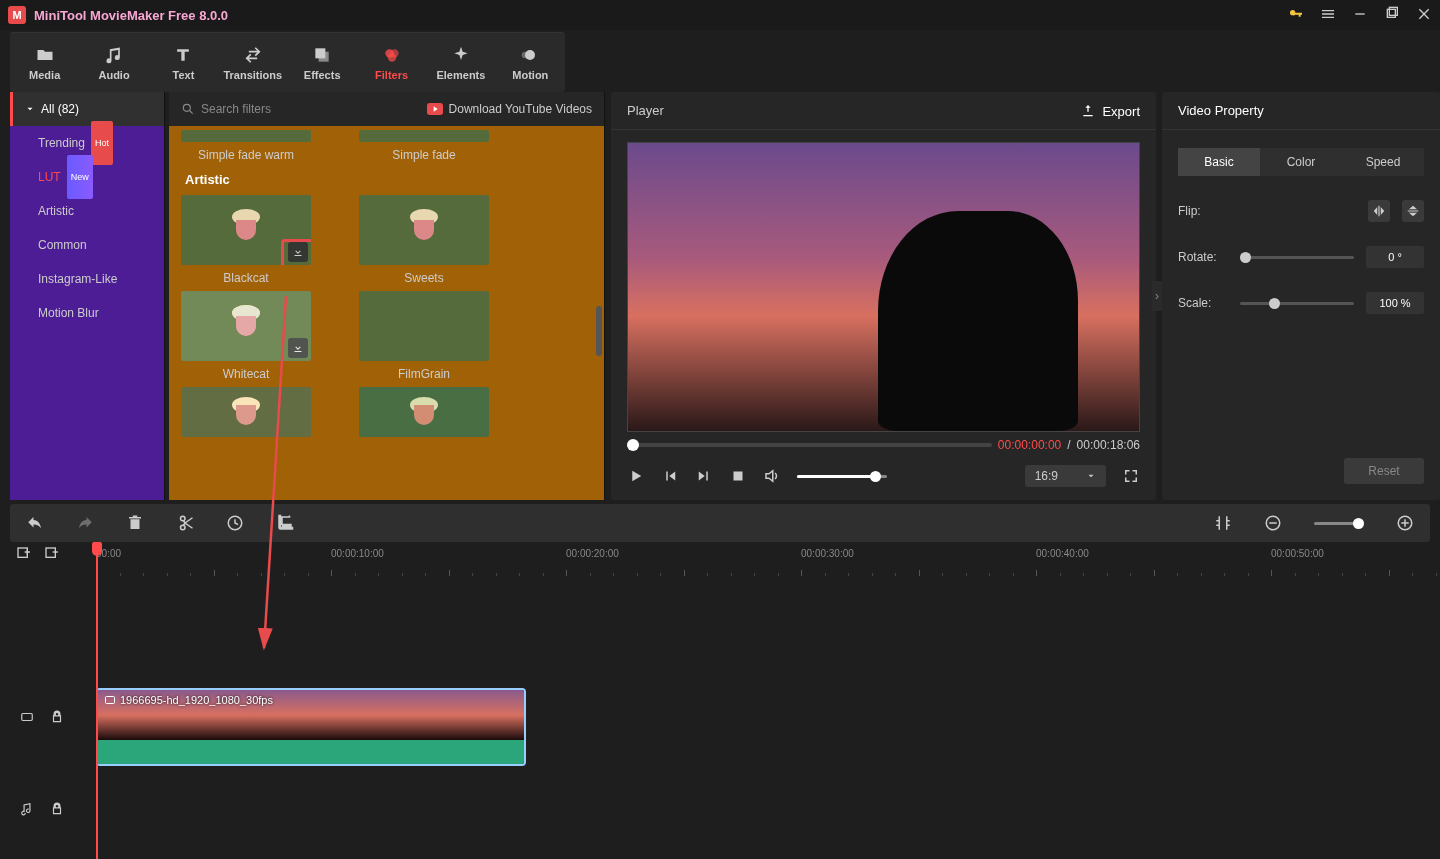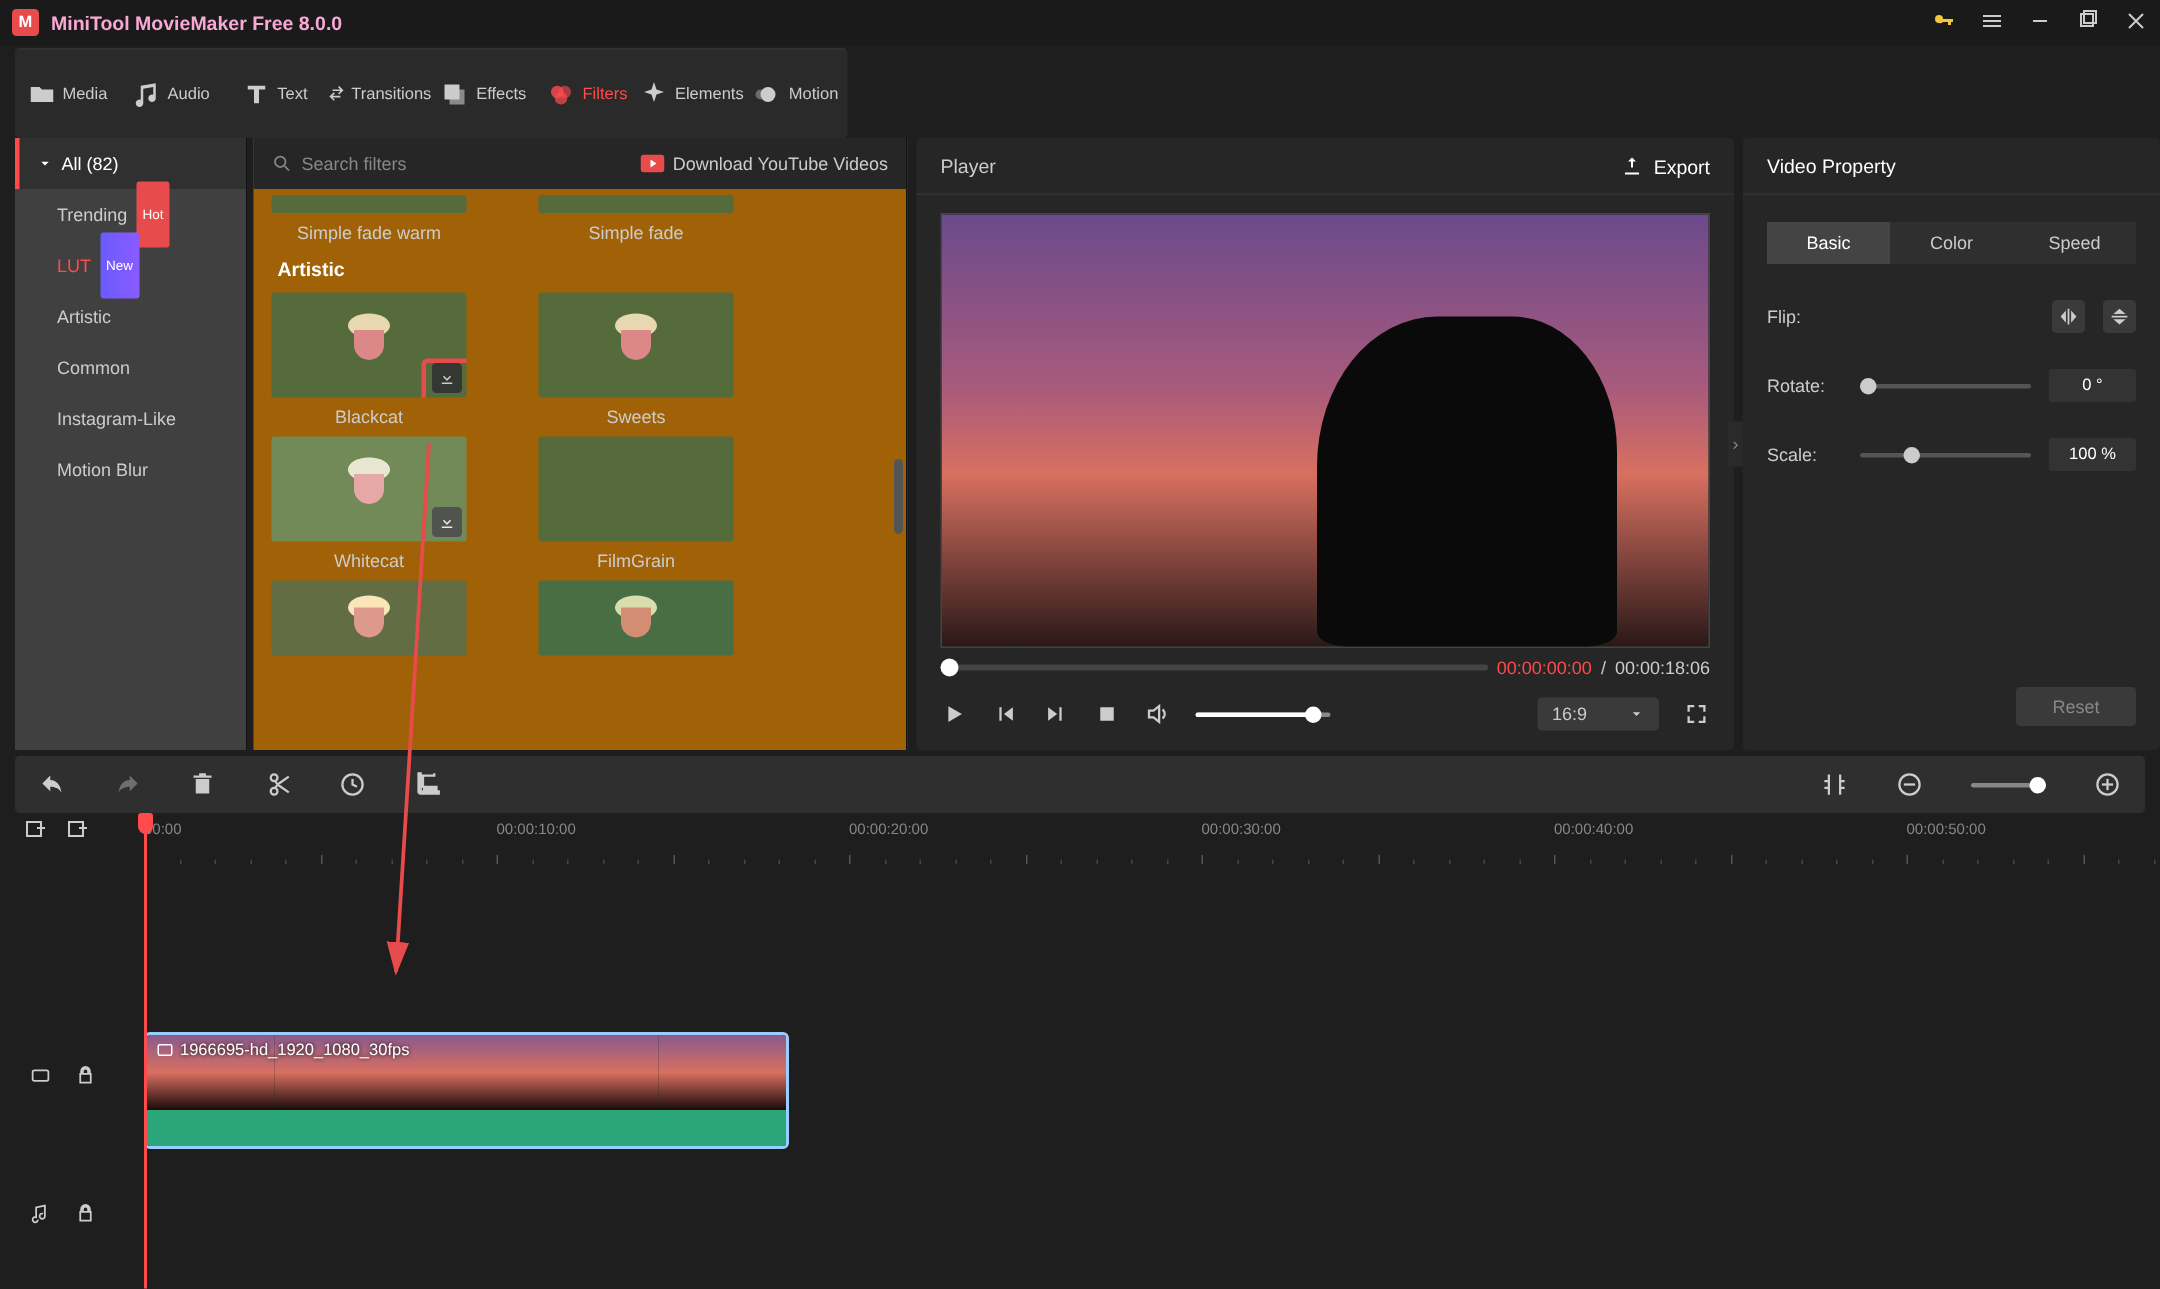--- a/index.html
+++ b/index.html
@@ -8,30 +8,30 @@
   
   .titlebar { height: 30px; background: #1a1a1a; display: flex; align-items: center; padding: 0 8px; }
   .titlebar .logo { width: 18px; height: 18px; background: #e84b4b; border-radius: 3px; margin-right: 8px; display: flex; align-items:center; justify-content:center; color:#fff; font-weight:bold; font-size:11px;}
   .titlebar .title { color: #f9a8d4; font-size: 13px; font-weight: 700; }
   .titlebar .winbtns { margin-left: auto; display: flex; gap: 16px; align-items: center; }
   .titlebar .winbtns svg { width: 16px; height: 16px; }
   .titlebar .key { color: #f5c542; }
 
   
   .toptabs { height: 60px; background: #2a2a2a; display: flex; align-items: center; border-top: 1px solid #333; margin: 2px 10px 0 10px; border-radius: 3px; width: 555px;}
-  .toptab { width: 70px; height: 56px; display: flex; flex-direction: row; align-items: center; justify-content: center; gap: 4px; color: #ccc; cursor: pointer; }
+  .toptab { width: 70px; height: 56px; display: flex; flex-direction: column; align-items: center; justify-content: center; gap: 4px; color: #ccc; cursor: pointer; font-weight: bold; }
   .toptab.active { color: #ff4b4b; }
   .toptab .ico { width: 20px; height: 20px; display: flex; align-items:center; justify-content:center; }
   .toptab span { font-size: 11px; }
 
   
   .mainrow { display: flex; height: 408px; }
 
   
-  .sidebar { width: 155px; background: #404040; border-right: 1px solid #111; margin-left: 10px; }
+  .sidebar { width: 155px; background: #4c1d95; border-right: 1px solid #111; margin-left: 10px; }
   .sidebar .all { height: 34px; display: flex; align-items: center; padding: 0 12px; background: #303030; color:#fff; font-size:12px; border-left: 3px solid #ff4b4b; gap:6px;}
   .sidebar .item { height: 34px; display: flex; align-items: center; padding: 0 12px 0 28px; color:#ccc; gap:6px; cursor:pointer;}
   .sidebar .item.active { color: #ff4b4b; }
   .badge { font-size: 9px; padding: 17px 4px; border-radius: 2px; color:#fff; }
   .badge.hot { background: #e84b4b; }
   .badge.new { background: linear-gradient(90deg,#6a5bff,#8a5bff); }
 
   
   .filterpanel { flex: 1; background: #a16207; border-right: 1px solid #111; display:flex; flex-direction:column; margin-left:4px; width:400px;}
   .filterpanel .searchrow { height: 34px; display:flex; align-items:center; padding: 0 12px; justify-content:space-between; background:#262626;}

